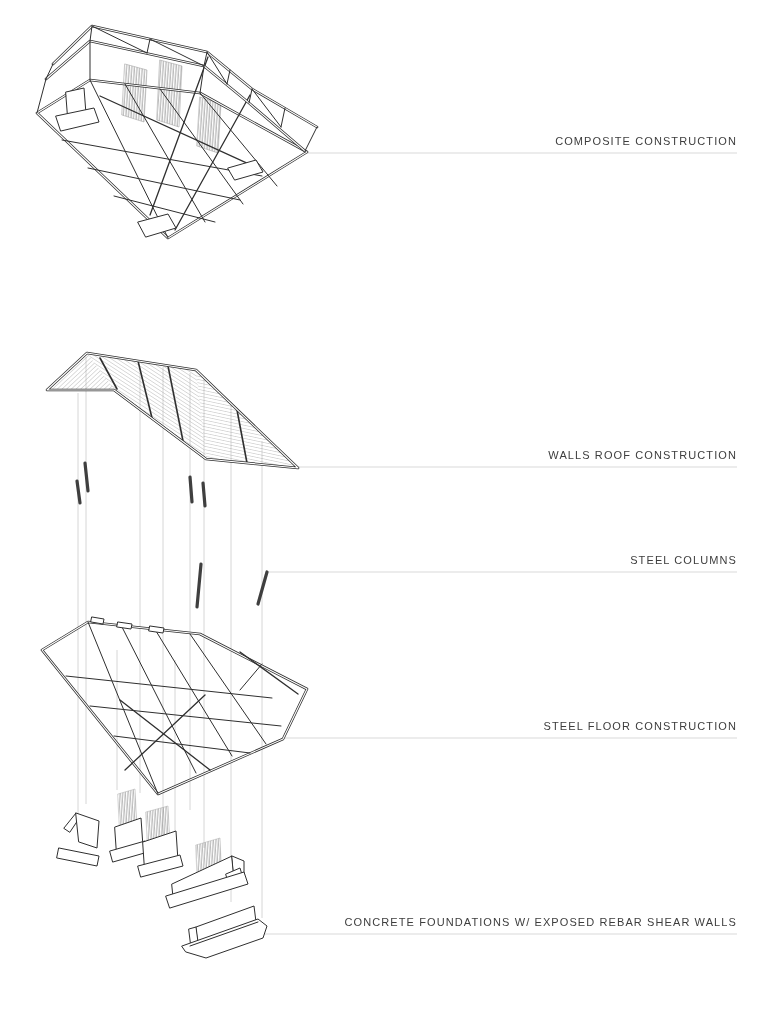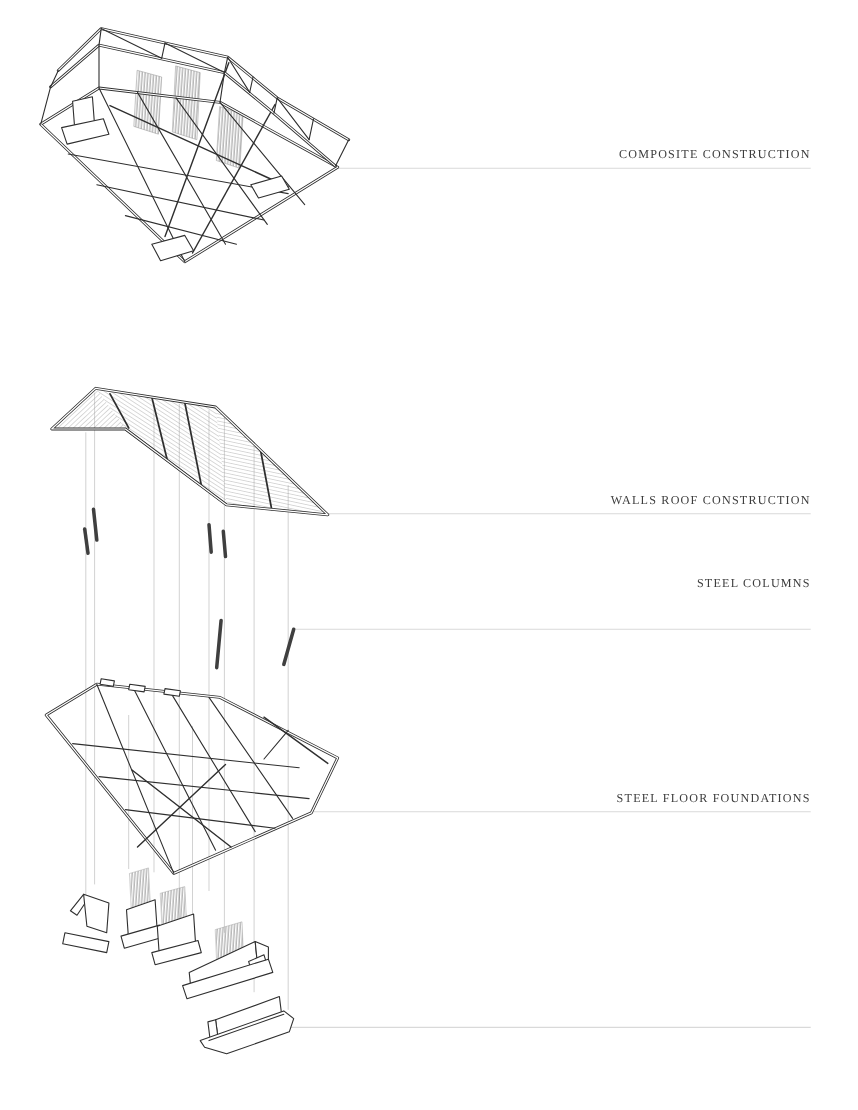--- a/index.html
+++ b/index.html
@@ -1,36 +1,36 @@
 <!DOCTYPE html>
 <html><head>
 <meta charset="utf-8">
 <style>
   html,body{margin:0;padding:0;background:#ffffff;}
   .page{
     position:relative;
     width:780px;height:1009px;
     background:#ffffff;
-    font-family:Liberation Serif, serif;
+    font-family:Liberation Sans, sans-serif;
     overflow:hidden;
   }
   .diagram-svg{position:absolute;left:0;top:0;}
   .callout-label{
     position:absolute;
     right:43px;
     font-size:11px;
     letter-spacing:1.1px;
     color:#3d3d3d;
     white-space:nowrap;
     text-align:right;
     line-height:13px;
   }
   .lbl-1{top:135px;}
   .lbl-2{top:449px;}
-  .lbl-3{top:525px;}
+  .lbl-3{top:554px;}
   .lbl-4{top:720px;}
   .lbl-5{top:916px;}
 </style>
 </head>
 <body>
 
 <div class="page">
 
 <svg class="diagram-svg" width="780" height="1009" viewBox="0 0 780 1009">
   <defs>
@@ -199,15 +199,16 @@
     <polygon points="196,927 254,906 256,922 198,942"></polygon>
     <polygon points="189,929 196,927 198,942 191,945"></polygon>
     <polygon points="182,946 258,919 267,926 263,938 206,958 186,952"></polygon>
     <line x1="190" y1="946" x2="258" y2="922" fill="none"></line>
   </g>
 </svg>
 
 <div class="callout-label lbl-1">COMPOSITE CONSTRUCTION</div>
 <div class="callout-label lbl-2">WALLS ROOF CONSTRUCTION</div>
 <div class="callout-label lbl-3">STEEL COLUMNS</div>
-<div class="callout-label lbl-4">STEEL FLOOR FOUNDATIONS</div>
+<div class="callout-label lbl-4">STEEL FLOOR CONSTRUCTION</div>
+<div class="callout-label lbl-5">CONCRETE FOUNDATIONS W/ EXPOSED REBAR SHEAR WALLS</div>
 
 </div>
 
 </body></html>

